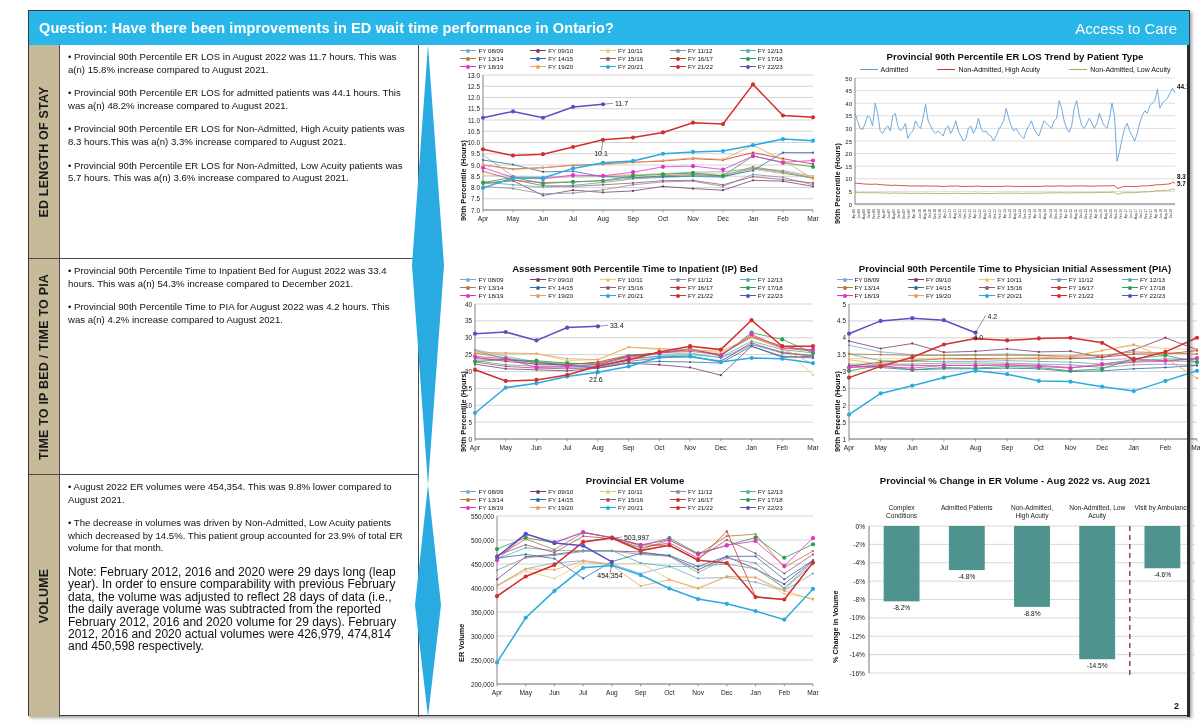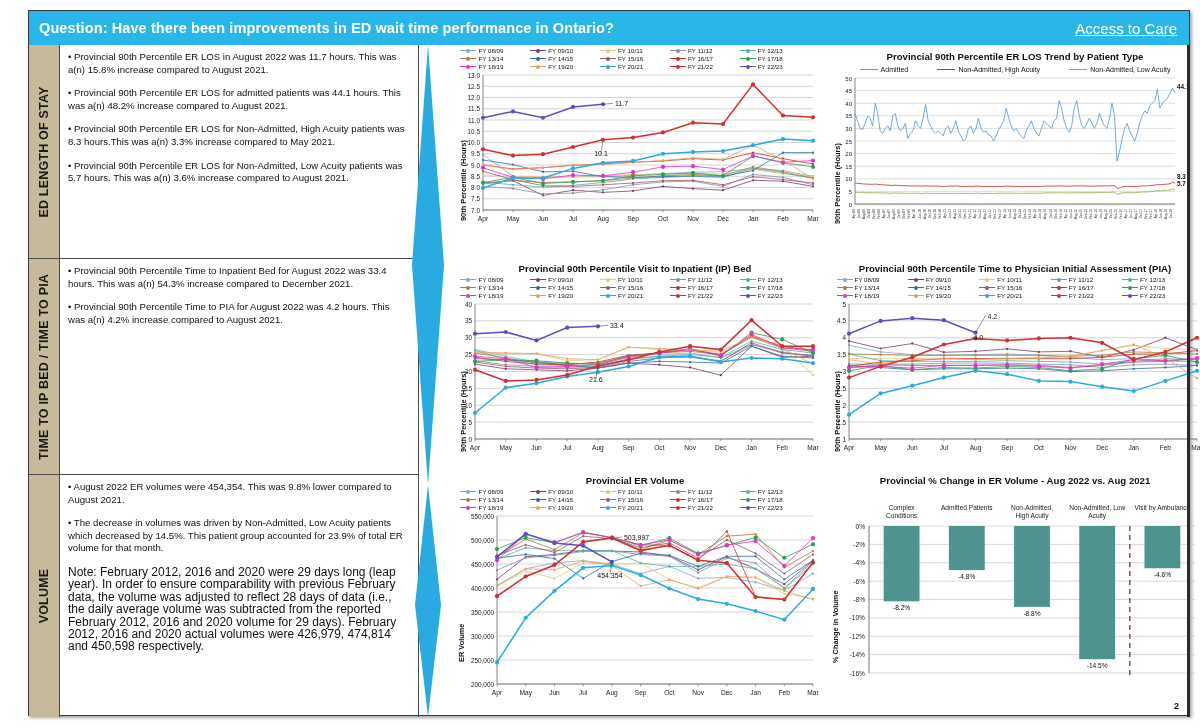--- a/index.html
+++ b/index.html
@@ -1,21 +1,21 @@
 <!DOCTYPE html>
 <html><head>
 <meta charset="utf-8">
 <style>
   html,body{margin:0;padding:0;background:#ffffff;}
   body{width:1200px;height:728px;overflow:hidden;font-family:"Liberation Sans",sans-serif;}
   .slide{position:absolute;left:28px;top:10px;width:1162px;height:706px;border:1px solid #3a3a3a;background:#fff;box-sizing:border-box;
          box-shadow:2px 2px 3px rgba(0,0,0,.35);}
   .header{position:absolute;left:0;top:0;width:100%;height:34px;background:#29b6e8;display:flex;align-items:center;justify-content:space-between;box-sizing:border-box;padding:0 12px 0 10px;}
   .header .q{color:#fff;font-size:14.5px;font-weight:bold;letter-spacing:.1px;}
-  .header .atc{color:#fff;font-size:15px;font-weight:400;text-decoration:underline;}
+  .header .atc{color:#fff;font-size:15px;font-weight:400;}
   .body{position:absolute;left:0;top:34px;width:100%;height:672px;}
 
   
   .leftcol{position:absolute;left:0;top:0;width:390px;height:100%;}
   .seg{position:relative;display:flex;box-sizing:border-box;border-bottom:1px solid #4a4a4a;}
   .seg:last-child{border-bottom:none;}
   .seg .tab{width:30px;background:#c7ba9b;border-right:1px solid #4a4a4a;position:relative;flex:0 0 30px;}
   .seg .tab span{position:absolute;left:50%;top:50%;transform:translate(-50%,-50%) rotate(-90deg);white-space:nowrap;
                  font-size:12.5px;font-weight:bold;color:#1a1a1a;letter-spacing:.2px;text-align:center;line-height:14px;}
   .seg .txt{flex:1;padding:6px 10px 4px 8px;box-sizing:border-box;border-right:1px solid #4a4a4a;}
@@ -66,21 +66,21 @@
 
     <div class="leftcol">
 
       <div class="seg seg1">
         <div class="tab">
           <span>ED LENGTH OF STAY</span>
         </div>
         <div class="txt">
           <p>• Provincial 90th Percentile ER LOS in August 2022 was 11.7 hours. This was a(n) 15.8% increase compared to August 2021.</p>
           <p>• Provincial 90th Percentile ER LOS for admitted patients was 44.1 hours. This was a(n) 48.2% increase compared to August 2021.</p>
-          <p>• Provincial 90th Percentile ER LOS for Non-Admitted, High Acuity patients was 8.3 hours.This was a(n) 3.3% increase compared to May 2021.</p>
+          <p>• Provincial 90th Percentile ER LOS for Non-Admitted, High Acuity patients was 8.3 hours.This was a(n) 3.3% increase compared to August 2021.</p>
           <p>• Provincial 90th Percentile ER LOS for Non-Admitted, Low Acuity patients was 5.7 hours. This was a(n) 3.6% increase compared to August 2021.</p>
         </div>
       </div>
 
       <div class="seg seg2">
         <div class="tab">
           <span>TIME TO IP BED / TIME TO PIA</span>
         </div>
         <div class="txt">
           <p>• Provincial 90th Percentile Time to Inpatient Bed for August 2022 was 33.4 hours. This was a(n) 54.3% increase compared to December 2021.</p>
@@ -706,21 +706,21 @@
               <text x="342.4409448818898" y="135" font-size="3.1" fill="#333" font-family="&quot;Liberation Sans&quot;,sans-serif" transform="rotate(-90 342.4409448818898 135)" text-anchor="end">Aug-18</text>
               <text x="347.4803149606299" y="135" font-size="3.1" fill="#333" font-family="&quot;Liberation Sans&quot;,sans-serif" transform="rotate(-90 347.4803149606299 135)" text-anchor="end">Oct-18</text>
               <text x="352" y="14.867999999999995" font-size="6.4" fill="#111" font-weight="bold" font-family="&quot;Liberation Sans&quot;,sans-serif">44.1</text>
               <text x="352" y="105.084" font-size="6.4" fill="#111" font-weight="bold" font-family="&quot;Liberation Sans&quot;,sans-serif">8.3</text>
               <text x="352" y="111.636" font-size="6.4" fill="#111" font-weight="bold" font-family="&quot;Liberation Sans&quot;,sans-serif">5.7</text>
             </svg>
         </div>
       </div>
 
       <div class="cell c-ml">
-        <div class="ctitle">Provincial 90th Percentile Visit to Inpatient (IP) Bed</div>
+        <div class="ctitle">Assessment 90th Percentile Time to Inpatient (IP) Bed</div>
         <div class="clegend" id="lg2">
             <div class="li">
               <span class="mk">
                 <i style="background: rgb(127, 168, 201);"></i>
                 <b style="background: rgb(127, 168, 201);"></b>
               </span>
               <span>FY 08/09</span>
             </div>
             <div class="li">
               <span class="mk">

